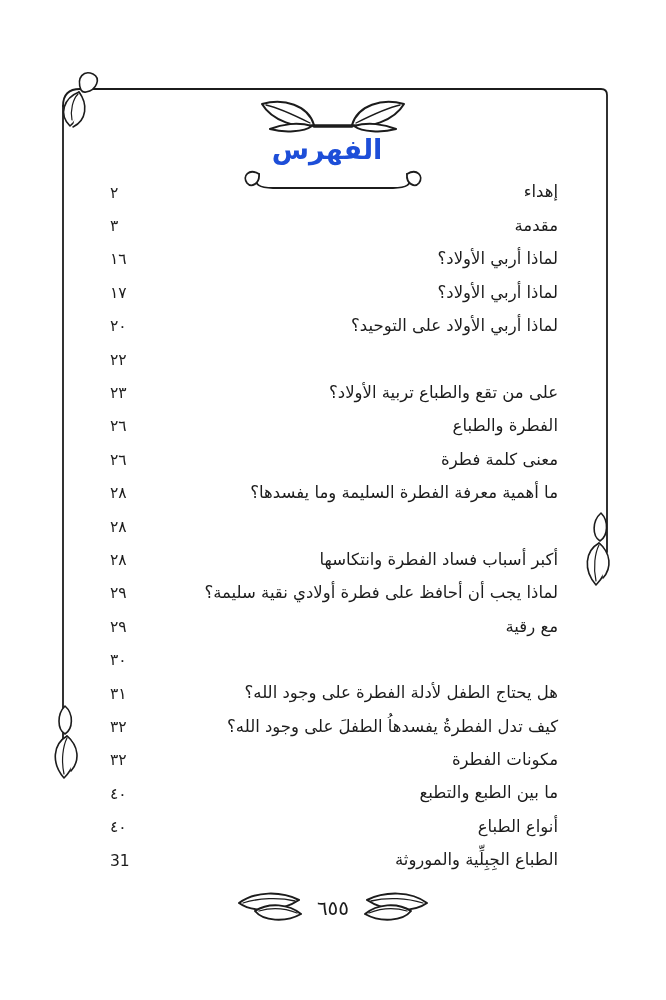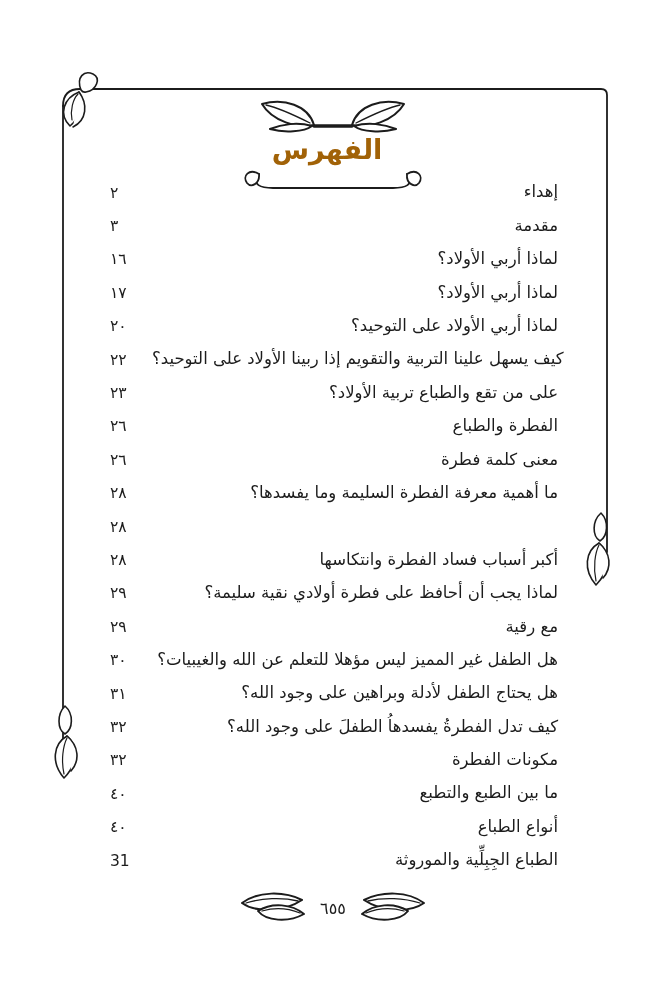--- a/index.html
+++ b/index.html
@@ -8,21 +8,21 @@
     overflow:hidden; font-family:"DejaVu Sans", sans-serif; color:#1c1c1c;
     direction:rtl;
   }
   svg { display:block; }
   .frame-svg { position:absolute; left:0; top:0; }
 
   .header { position:absolute; top:97px; left:0; right:0; text-align:center; }
   .header-leaves { margin:0 auto; }
   .page-title {
     margin:1px 12px 0 0; font-size:27px; font-weight:bold; line-height:32px;
-    letter-spacing:0; color:#a16207;
+    letter-spacing:0; color:#1d4ed8;
   }
   .title-underline { margin:1px auto 0 auto; }
 
   .toc { position:absolute; top:176px; left:100px; right:108px; }
   .row {
     display:flex; direction:ltr; justify-content:space-between;
     align-items:center; height:33.4px;
   }
   .num {
     direction:rtl; min-width:42px; text-align:left; padding-left:10px;
@@ -30,21 +30,21 @@
   }
   .ttl {
     direction:rtl; font-size:16.5px; color:#1c1c1c;
     white-space:nowrap; line-height:1;
   }
 
   .footer {
     position:absolute; top:886px; left:0; right:0; height:44px;
     display:flex; direction:ltr; justify-content:center; align-items:center; gap:13px;
   }
-  .folio { font-size:16px; color:#1c1c1c; letter-spacing:2px; }
+  .folio { font-size:20px; color:#1c1c1c; letter-spacing:2px; }
 </style>
 </head>
 <body>
 
 <div class="sheet">
 
   <svg class="frame-svg" width="666" height="1000" viewBox="0 0 666 1000" fill="none" stroke="#1c1c1c" stroke-width="1.8" stroke-linecap="round" stroke-linejoin="round">
 
     <path d="M63,106 Q63,89 80,89 L601,89 Q607,89 607,95 L607,552"></path>
 
@@ -112,21 +112,20 @@
     <div class="row">
         <span class="num">١٧</span>
         <span class="ttl">لماذا أربي الأولاد؟</span>
       </div>
     <div class="row">
         <span class="num">٢٠</span>
         <span class="ttl">لماذا أربي الأولاد على التوحيد؟</span>
       </div>
     <div class="row">
         <span class="num">٢٢</span>
-        <span class="ttl">كيف يسهل علينا التربية والتقويم إذا ربينا الأولاد على التوحيد؟</span>
       </div>
     <div class="row">
         <span class="num">٢٣</span>
         <span class="ttl">على من تقع والطباع تربية الأولاد؟</span>
       </div>
     <div class="row">
         <span class="num">٢٦</span>
         <span class="ttl">الفطرة والطباع</span>
       </div>
     <div class="row">
@@ -147,25 +146,24 @@
     <div class="row">
         <span class="num">٢٩</span>
         <span class="ttl">لماذا يجب أن أحافظ على فطرة أولادي نقية سليمة؟</span>
       </div>
     <div class="row">
         <span class="num">٢٩</span>
         <span class="ttl">مع رقية</span>
       </div>
     <div class="row">
         <span class="num">٣٠</span>
-        <span class="ttl">هل الطفل غير المميز ليس مؤهلا للتعلم عن الله والغيبيات؟</span>
       </div>
     <div class="row">
         <span class="num">٣١</span>
-        <span class="ttl">هل يحتاج الطفل لأدلة وبراهين على وجود الله؟</span>
+        <span class="ttl">هل يحتاج الطفل لأدلة الفطرة على وجود الله؟</span>
       </div>
     <div class="row">
         <span class="num">٣٢</span>
         <span class="ttl">كيف تدل الفطرةُ يفسدهاُ الطفلَ على وجود الله؟</span>
       </div>
     <div class="row">
         <span class="num">٣٢</span>
         <span class="ttl">مكونات الفطرة</span>
       </div>
     <div class="row">

